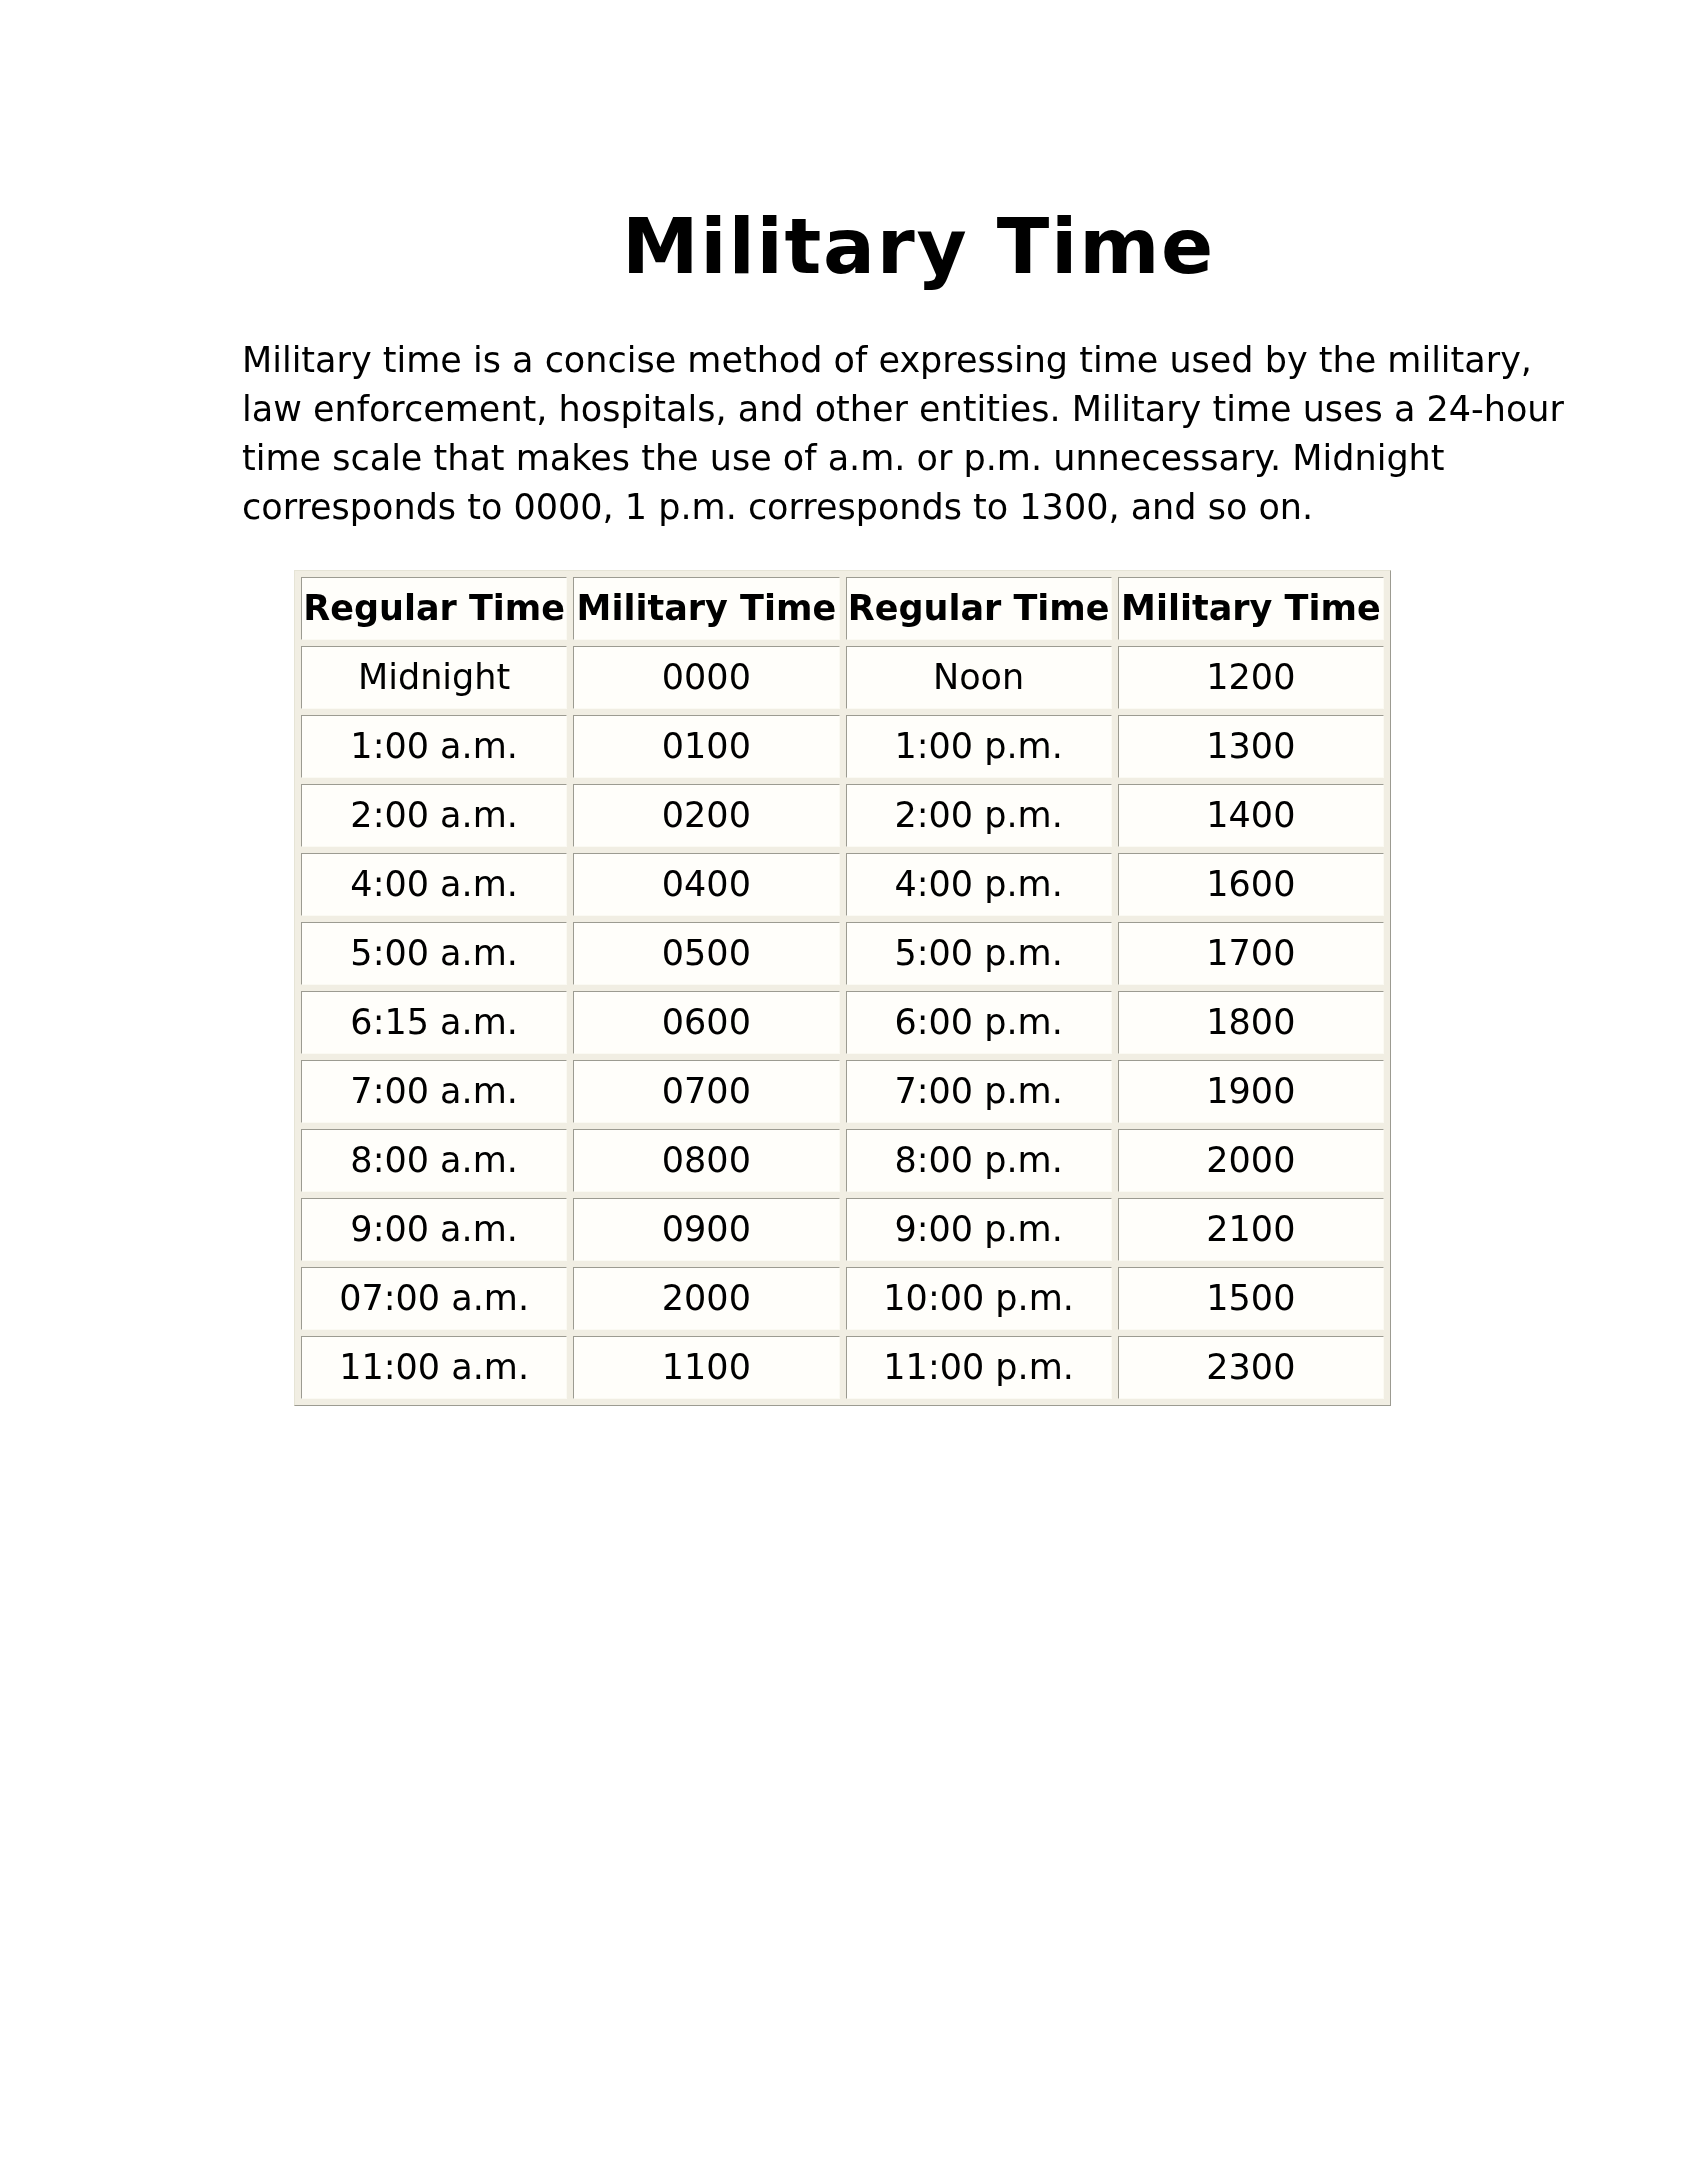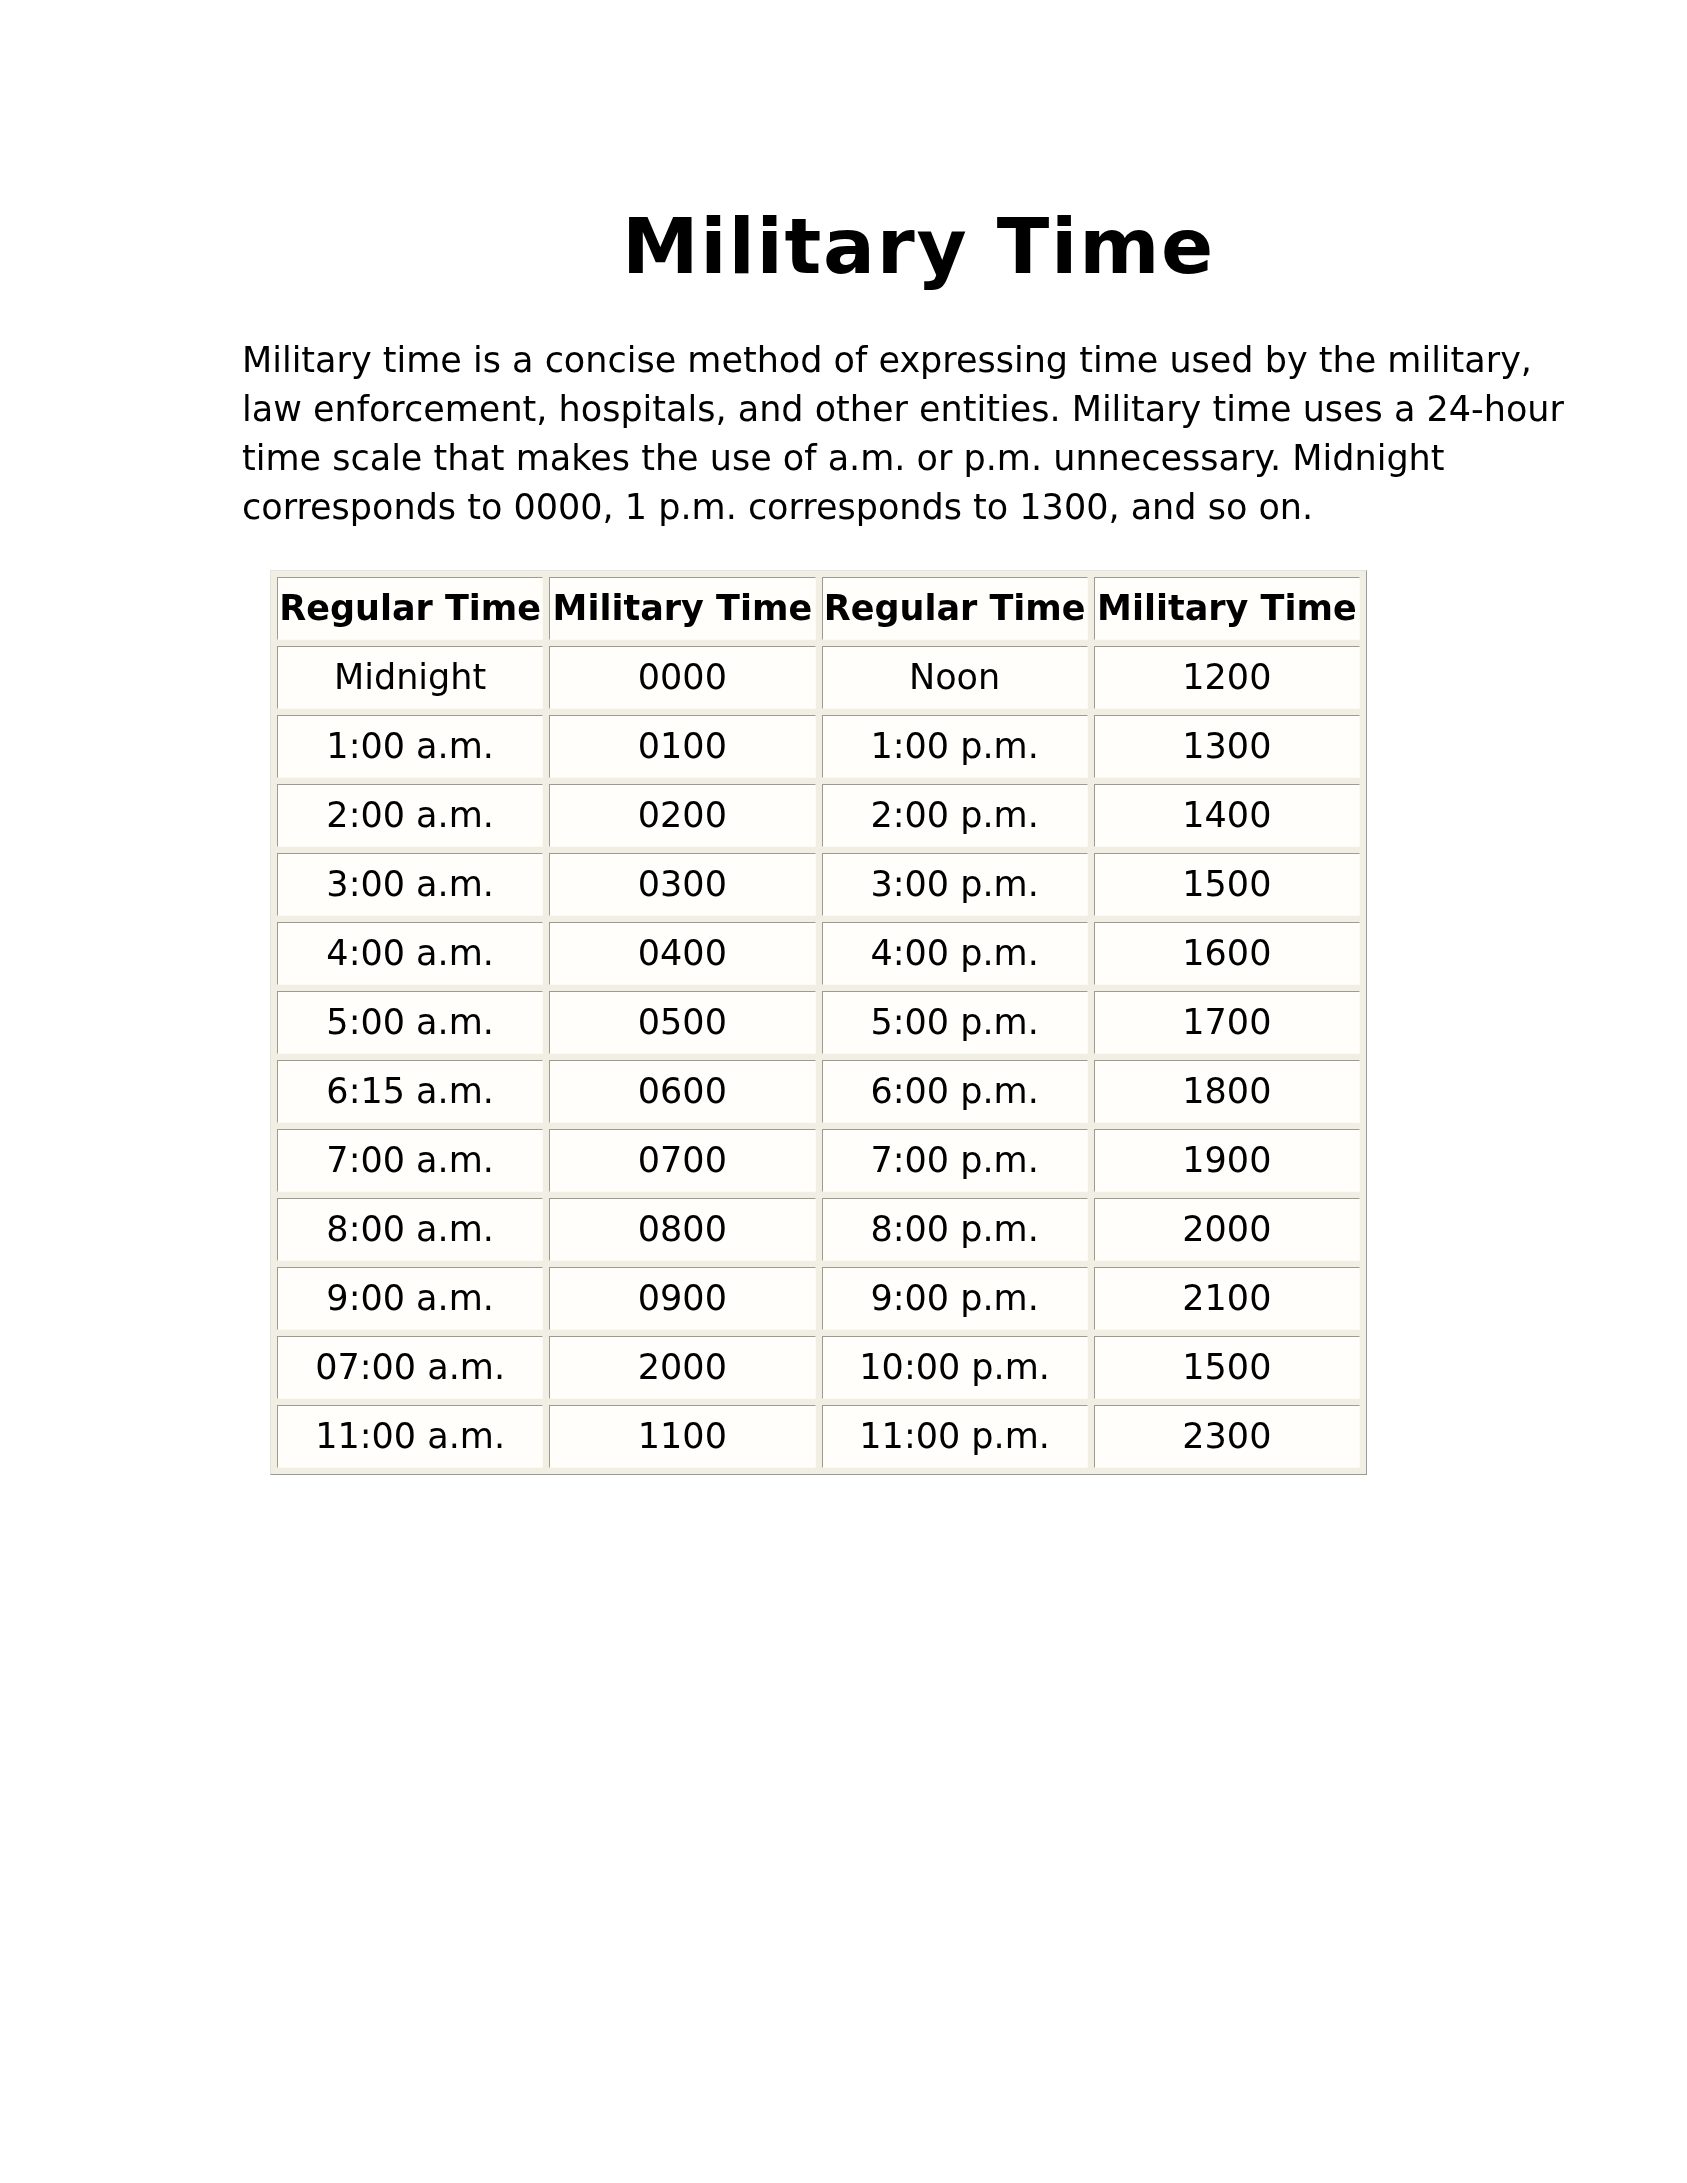--- a/index.html
+++ b/index.html
@@ -32,21 +32,21 @@
   .body-text {
     margin: 12px 0 38px 0;
     font-size: 35px;
     line-height: 49px;
     white-space: pre-line;
   }
   .body-text.bold {
     font-weight: 700;
   }
   table.conv-table {
-    margin-left: 28px;
+    margin-left: 52px;
     width: 1097px;
     table-layout: fixed;
     border-collapse: separate;
     border-spacing: 6.1px;
     background: var(--table-background, #f1eee3);
     border: 1.7px solid;
     border-color: #e6e4d6 var(--border-dark, #9c9b91) var(--border-dark, #9c9b91) #e6e4d6;
   }
   table.conv-table th,
   table.conv-table td {
@@ -103,26 +103,20 @@
           <td>1:00 p.m.</td>
           <td>1300</td>
         </tr>
         <tr>
           <td>2:00 a.m.</td>
           <td>0200</td>
           <td>2:00 p.m.</td>
           <td>1400</td>
         </tr>
         <tr>
-          <td>3:00 a.m.</td>
-          <td>0300</td>
-          <td>3:00 p.m.</td>
-          <td>1500</td>
-        </tr>
-        <tr>
           <td>4:00 a.m.</td>
           <td>0400</td>
           <td>4:00 p.m.</td>
           <td>1600</td>
         </tr>
         <tr>
           <td>5:00 a.m.</td>
           <td>0500</td>
           <td>5:00 p.m.</td>
           <td>1700</td>

